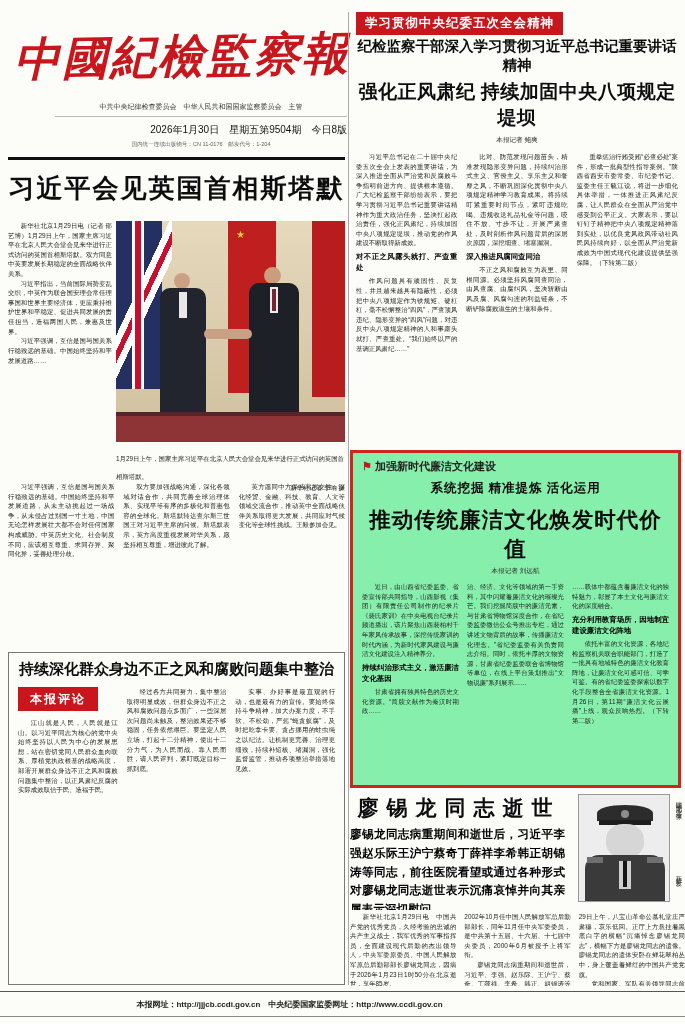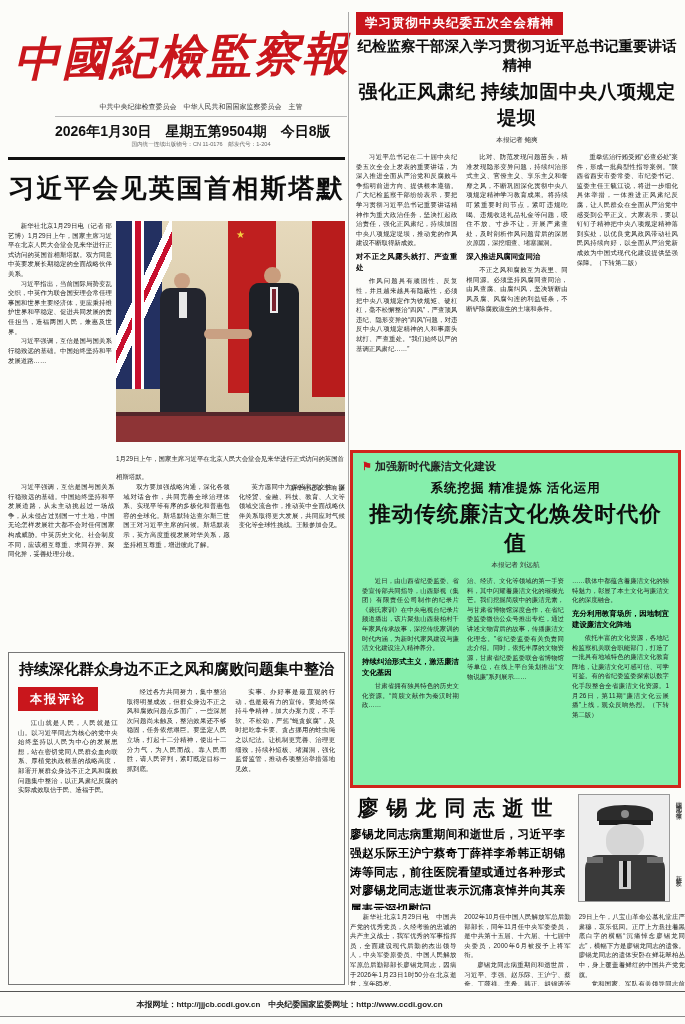--- a/index.html
+++ b/index.html
@@ -25,21 +25,21 @@
   .flagicon { color:#c8161d; font-size:11px; margin-right:3px; }
 </style>
 </head>
 <body>
 
 <div class="page">
 
   <div class="abs masthead-title serif" style="left:14px; top:26px; width:335px;">中國紀檢監察報</div>
   <div class="abs" style="left:55px; top:102px; width:292px; font-size:7px; color:#333; text-align:center;">中共中央纪律检查委员会　中华人民共和国国家监察委员会　主管</div>
   <div class="abs" style="left:55px; top:116px; width:292px; height:1px; background:#bbb;"></div>
-  <div class="abs" style="left:55px; top:123px; width:292px; display:flex; justify-content:flex-start; font-size:14px; font-weight:bold; color:#111;">
+  <div class="abs" style="left:55px; top:123px; width:292px; display:flex; justify-content:flex-end; font-size:10px; font-weight:normal; color:#111;">
     <span>2026年1月30日　星期五</span>
     <span>第9504期　今日8版</span>
   </div>
   <div class="abs" style="left:55px; top:141px; width:292px; text-align:center; font-size:5.6px; color:#666;">国内统一连续出版物号：CN 11-0176　邮发代号：1-204</div>
   <div class="abs rule" style="left:8px; top:157px; width:337px; height:2.5px;"></div>
   <div class="abs" style="left:348px; top:12px; width:1px; height:973px; background:#a9a9a9;"></div>
 
   <div class="abs" style="left:356px; top:12px; width:322px; height:436px;">
     <div class="banner">学习贯彻中央纪委五次全会精神</div>
     <div class="serif hl-center" style="margin-top:2px; font-size:14.5px;">纪检监察干部深入学习贯彻习近平总书记重要讲话精神</div>
@@ -125,21 +125,21 @@
           <p>实事、办好事是最直观的行动，也是最有力的宣传。要始终保持斗争精神，加大办案力度，不手软、不松劲，严惩“蝇贪蚁腐”，及时把吃拿卡要、贪占挪用的蛀虫绳之以纪法。让机制更完善、治理更细致，持续补短板、堵漏洞，强化监督监管，推动各项整治举措落地见效。</p>
         </div>
     </div>
   </div>
 
   <div class="abs redbox" style="left:350px; top:450px; width:331px; height:338px; padding:6px 9px;">
     <div style="font-size:11px; font-weight:bold; color:#222;">
       <span class="flagicon">⚑</span><span>加强新时代廉洁文化建设</span>
     </div>
     <div class="serif hl-center" style="margin-top:6px; font-size:12.5px; letter-spacing:1px;">系统挖掘 精准提炼 活化运用</div>
-    <div class="serif hl-center" style="margin-top:2px; font-size:21.5px; letter-spacing:1px;">推动传统廉洁文化焕发时代价值</div>
+    <div class="serif hl-center" style="margin-top:8px; font-size:21.5px; letter-spacing:1px;">推动传统廉洁文化焕发时代价值</div>
     <div class="byline" style="margin-top:4px;">本报记者 刘远航</div>
     <div class="cols" style="margin-top:6px; height:230px; overflow:hidden; gap:8px;">
       <div class="txt">
         <p>近日，由山西省纪委监委、省委宣传部共同指导，山西影视（集团）有限责任公司制作的纪录片《裴氏家训》在中央电视台纪录片频道播出，该片聚焦山西裴柏村千年家风传承故事，深挖传统家训的时代内涵，为新时代家风建设与廉洁文化建设注入精神养分。</p>
         <p class="inline-subhead">持续纠治形式主义，激活廉洁文化基因</p>
         <p>甘肃省拥有独具特色的历史文化资源。“简牍文献作为秦汉时期政……</p>
       </div>
       <div class="txt">
           <p style="text-indent:0;">治、经济、文化等领域的第一手资料，其中闪耀着廉洁文化的璀璨光芒。我们挖掘简牍中的廉洁元素，与甘肃省博物馆深度合作，在省纪委监委微信公众号推出专栏，通过讲述文物背后的故事，传播廉洁文化理念。”省纪委监委有关负责同志介绍。同时，依托丰厚的文物资源，甘肃省纪委监委联合省博物馆等单位，在线上平台策划推出“文物说廉”系列展示……</p>
         </div>

